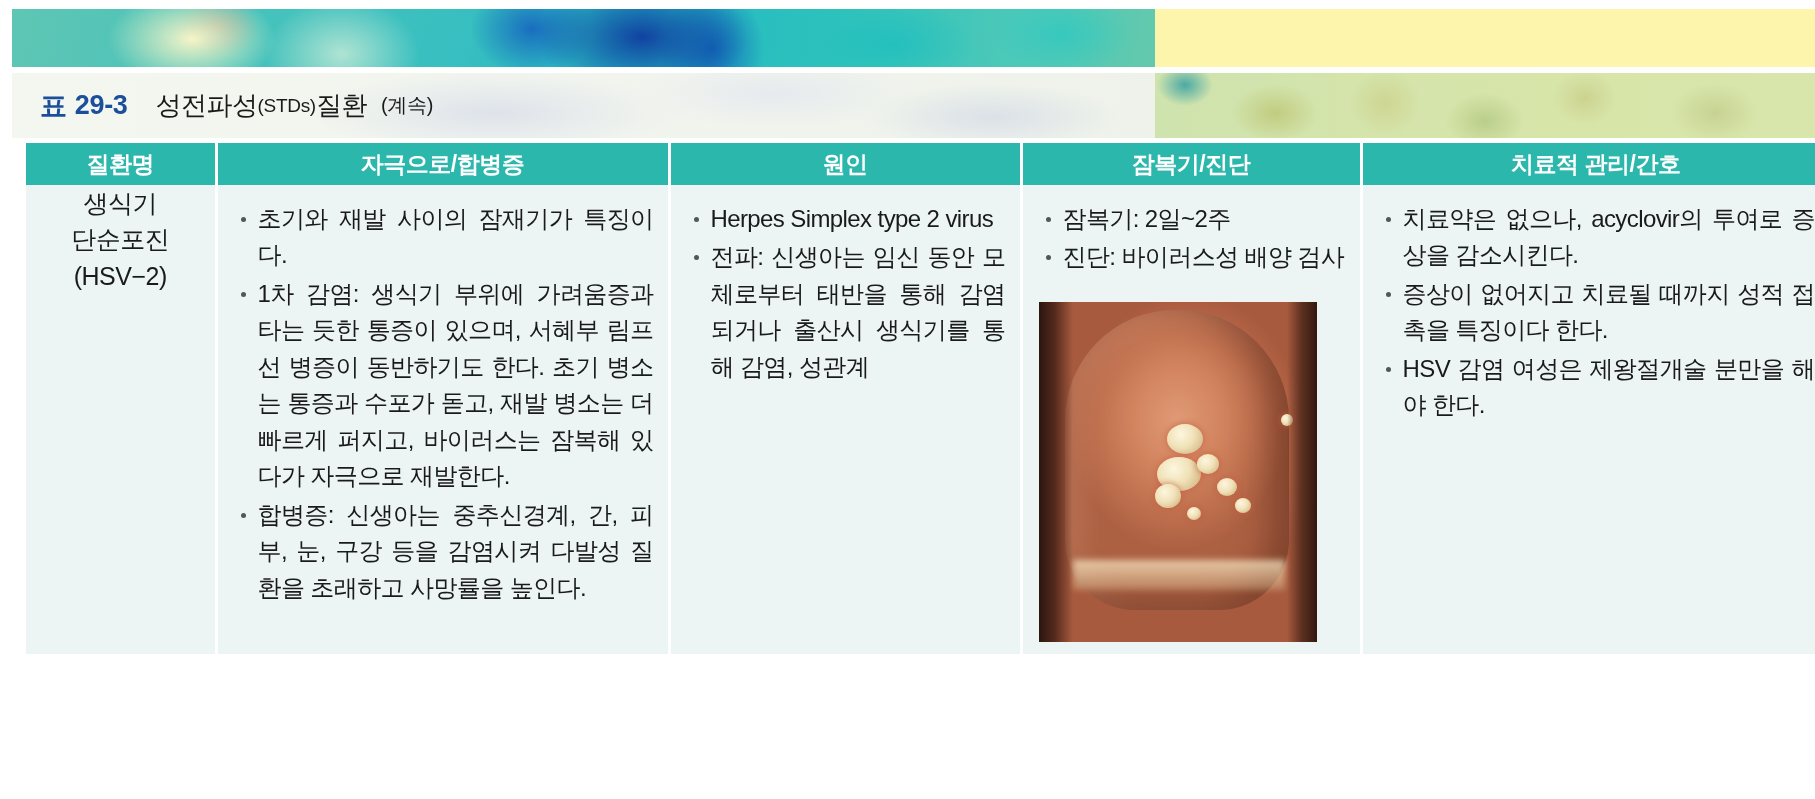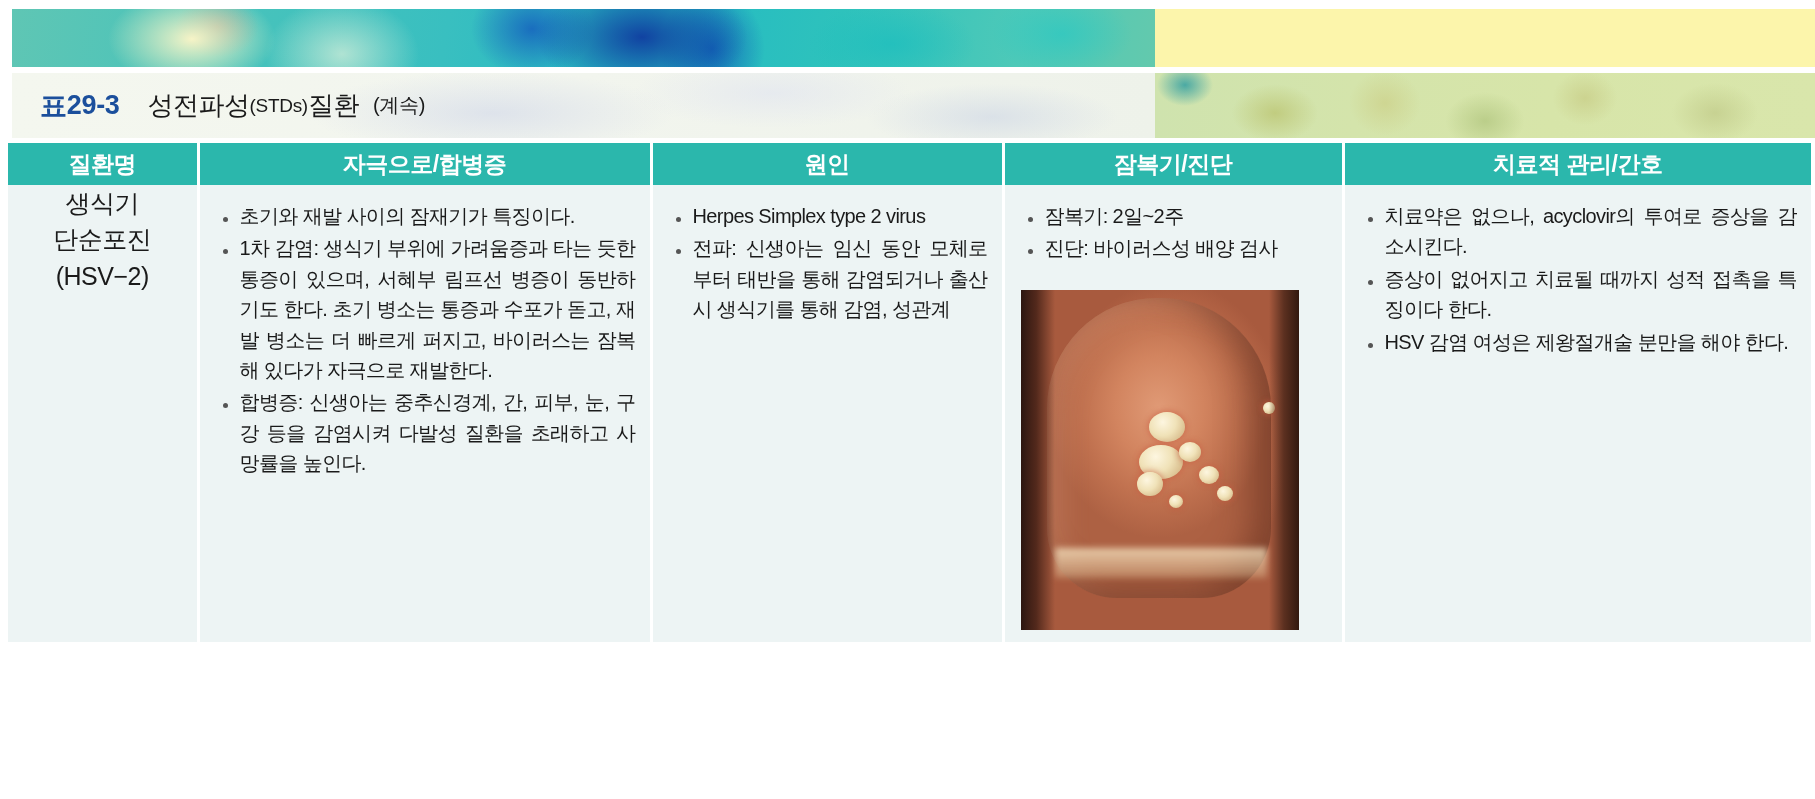--- a/index.html
+++ b/index.html
@@ -109,21 +109,21 @@
   .title-cont {
     color: #1a1a1a;
     font-size: 20px;
     margin-left: 14px;
     letter-spacing: -0.3px;
   }
 
   
   .table-wrap {
     position: absolute;
-    left: 8px;
+    left: 26px;
     top: 143px;
     width: 1683px;
     height: 656px;
   }
   table.std-table {
     border-collapse: collapse;
     width: 1803px;
     table-layout: fixed;
   }
   table.std-table th {
@@ -159,21 +159,21 @@
 
   ul.bullets {
     list-style: none;
     margin: 0;
     padding: 16px 14px 10px 16px;
   }
   ul.bullets li {
     position: relative;
     padding-left: 24px;
     margin-bottom: 2px;
-    font-size: 20px;
+    font-size: 24px;
     line-height: 1.52;
     color: #1a1a1a;
     letter-spacing: -0.6px;
     text-align: justify;
     text-justify: inter-character;
   }
   ul.bullets li::before {
     content: "";
     position: absolute;
     left: 7px;
@@ -238,21 +238,21 @@
 <div class="top-band">
   <div class="top-band-teal"></div>
   <div class="top-band-yellow"></div>
 </div>
 
 <div class="title-band">
   <div class="title-band-wash"></div>
   <div class="title-band-illus"></div>
   <div class="title-text">
     <span class="title-num">표</span>
-    <span class="title-num" style="margin-left:0;">29-3</span>
+    <span class="title-num" style="margin-left:8px;">29-3</span>
     <span class="title-main">성전파성</span>
     <span class="title-sub">(STDs)</span>
     <span class="title-main" style="margin-left:0;text-align:right;"> 질환</span>
     <span class="title-cont">(계속)</span>
   </div>
 </div>
 
 <div class="table-wrap">
   <table class="std-table">
     <colgroup>

